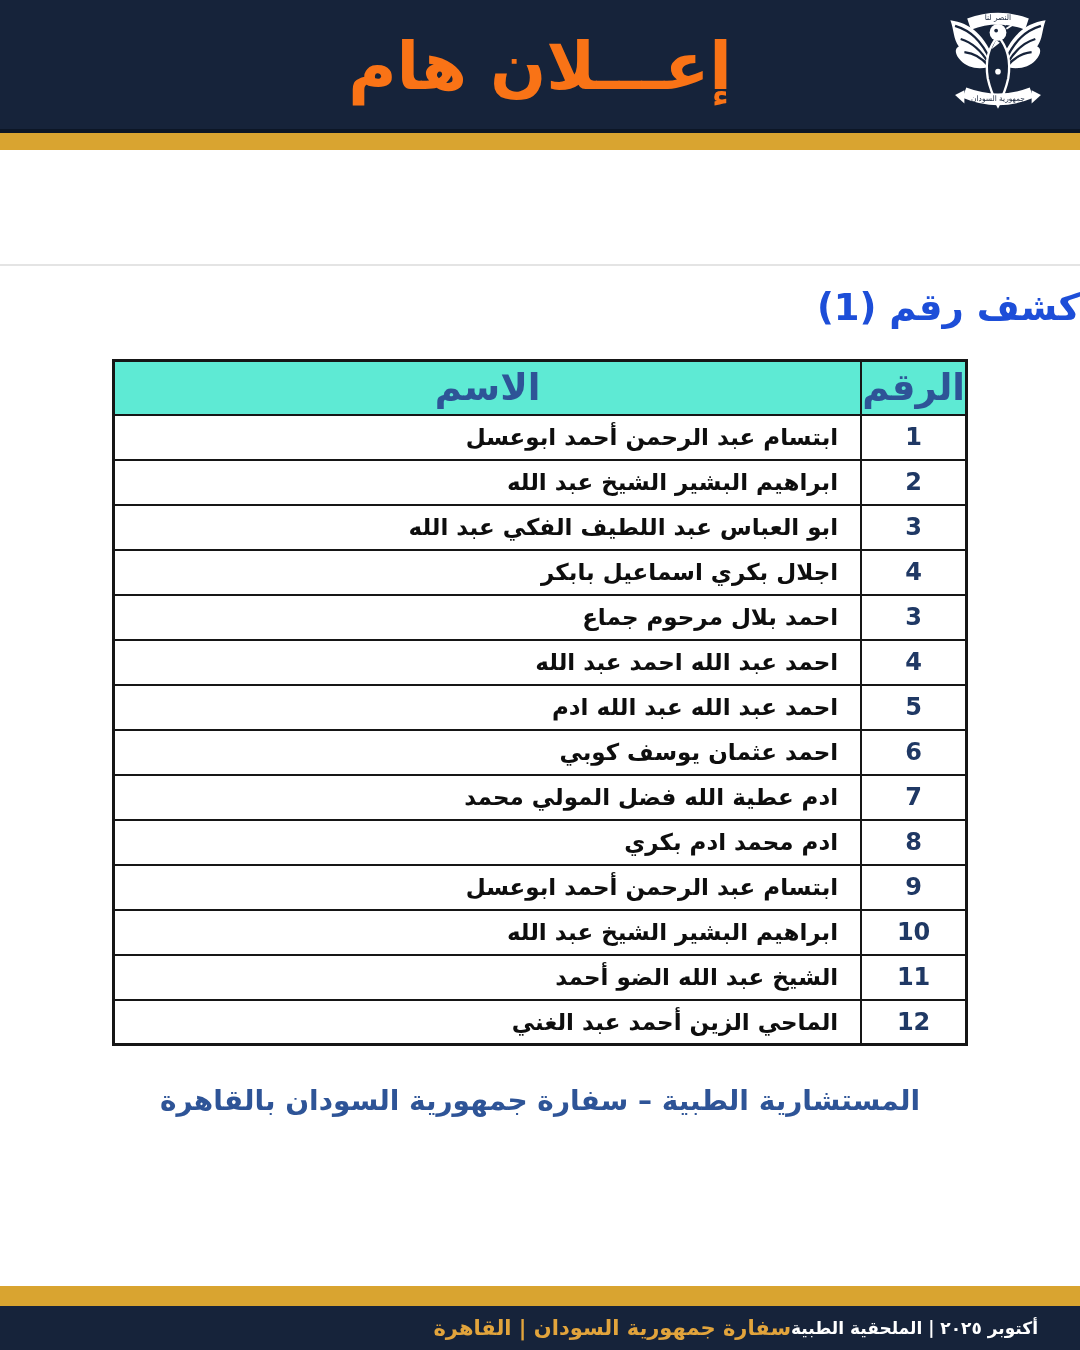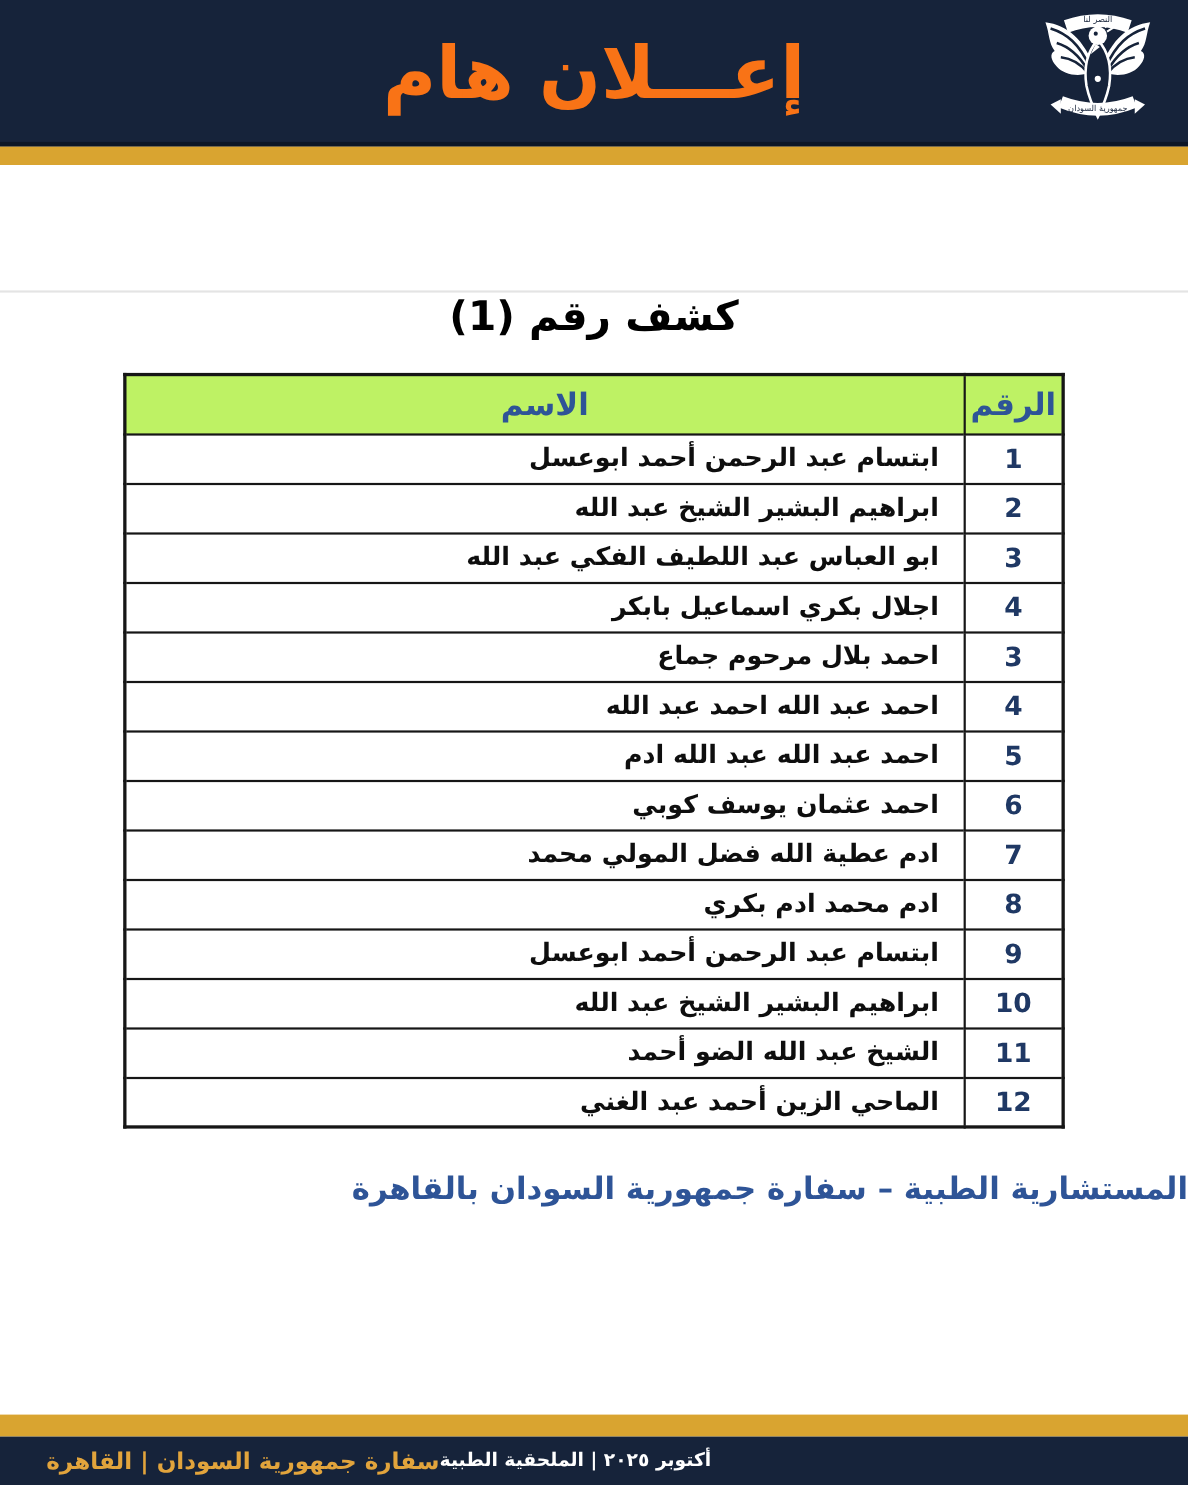--- a/index.html
+++ b/index.html
@@ -17,52 +17,52 @@
   .header-title{
     color:#f97316; font-size:66px; font-weight:bold; letter-spacing:1px;
     direction:rtl; margin-top:4px;
   }
   .emblem{ position:absolute; right:26px; top:5px; width:112px; height:124px; }
   .gold-stripe{ height:17px; background:#d9a430; }
 
   
   .divider-rule{ margin-top:114px; height:2px; background:#e4e4e4; width:100%; }
   .list-title{
-    text-align:center; color:#000000;
+    margin-top:20px; color:#1d4ed8;
     font-size:37px; font-weight:bold; direction:rtl;
   }
   table.roster{
     width:856px; margin:30px auto 0; border-collapse:collapse;
     direction:rtl; border:3px solid #161616;
   }
   .roster th, .roster td{ border:2px solid #161616; }
   .roster th{
-    height:54px; background:#bef264; color:#2e5497;
-    font-size:28px; font-weight:bold; text-align:center;
+    height:54px; background:#5eead4; color:#2e5497;
+    font-size:37px; font-weight:bold; text-align:center;
   }
   th.col-num{ width:90px; }
   td.num{
     width:90px; height:45px; text-align:center;
     color:#1f3864; font-weight:bold; font-size:24px;
   }
   td.name{
     text-align:right; padding-right:22px; color:#0e0e0e;
     font-weight:bold; font-size:23px; height:45px;
   }
   .footnote{
-    margin-top:38px; text-align:right; color:#2e5497;
+    margin-top:38px; text-align:center; color:#2e5497;
     font-size:28px; font-weight:bold; direction:rtl;
   }
 
   
   .bottom{ position:absolute; bottom:0; left:0; width:100%; }
   .bottom-gold{ height:20px; background:#d9a430; }
   .bottom-band{
     height:44px; background:#16233a; display:flex;
-    align-items:center; justify-content:flex-start; padding:0 42px;
+    align-items:center; justify-content:flex-end; padding:0 42px;
   }
   .bottom-left{ color:#e2a43c; font-size:21px; font-weight:bold; direction:rtl; }
   .bottom-right{ color:#ffffff; font-size:17px; font-weight:bold; direction:rtl; }
 </style>
 </head>
 <body>
 
 <div class="page">
 
   <div class="top-band">

